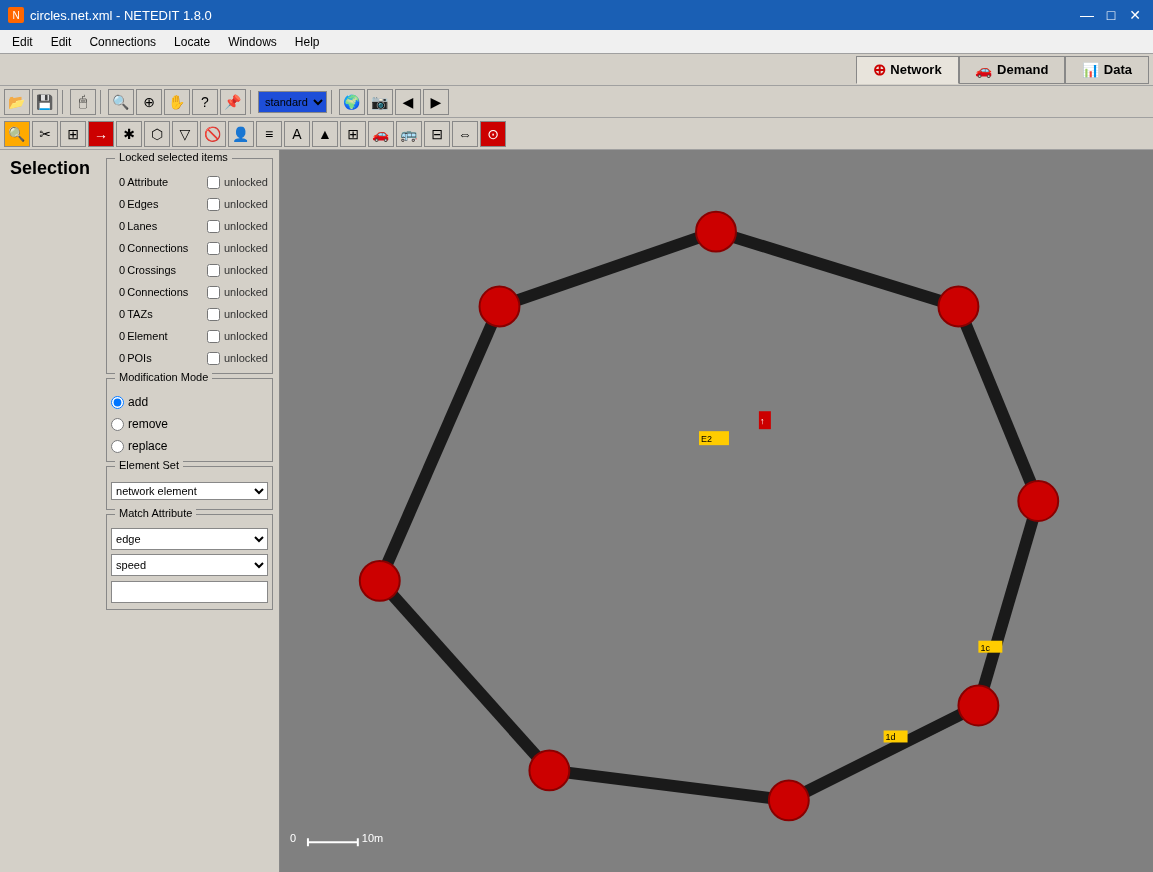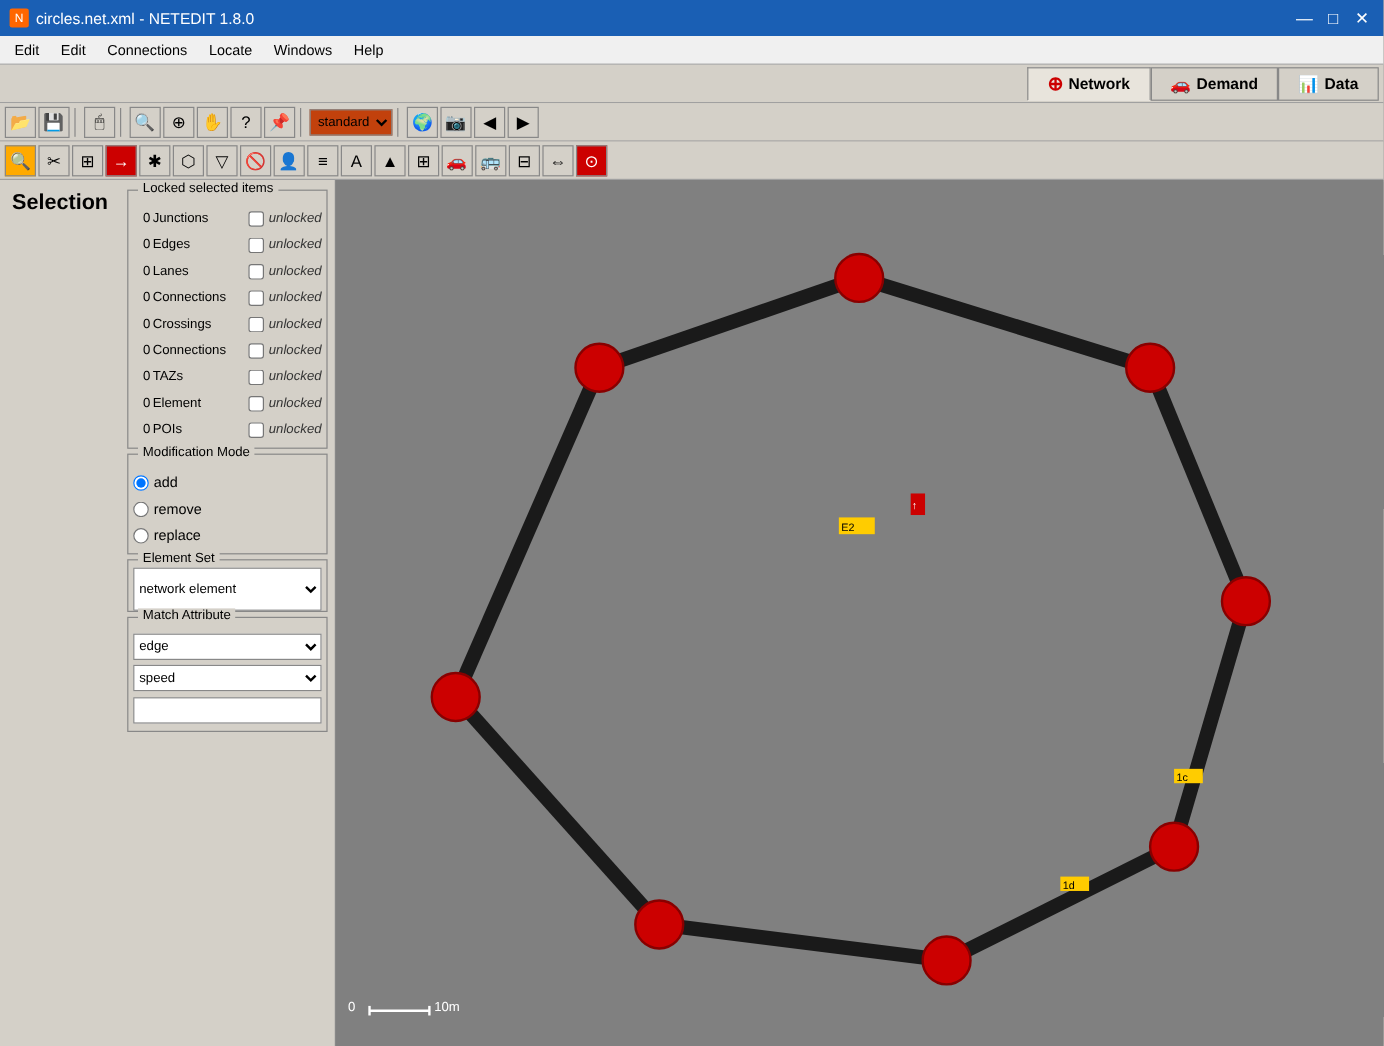--- a/index.html
+++ b/index.html
@@ -82,21 +82,21 @@
       cursor: pointer;
       display: flex;
       align-items: center;
       justify-content: center;
       font-size: 14px;
     }
     .tb-separator { width: 4px; height: 24px; border-left: 1px solid #888; margin: 0 2px; }
     .tb-select {
       height: 22px;
       border: 1px solid #888;
-      background: #c2410c;
+      background: #1d4ed8;
       font-size: 11px;
       padding: 0 2px;
     }
 
     
     #main {
       display: flex;
       height: calc(872px - 30px - 24px - 32px - 32px - 32px);
     }
     
@@ -141,21 +141,21 @@
     
     .locked-row {
       display: flex;
       align-items: center;
       height: 22px;
       font-size: 11px;
     }
     .locked-row .count { width: 16px; text-align: right; margin-right: 2px; }
     .locked-row .label { width: 90px; }
     .locked-row input[type=checkbox] { margin-right: 4px; }
-    .locked-row .unlocked-label { font-size: 11px; color: #333; font-style: italic; }
+    .locked-row .unlocked-label { font-size: 11px; color: #333; }
     
     .radio-row {
       display: flex;
       align-items: center;
       height: 22px;
       font-size: 12px;
       gap: 4px;
     }
     
     .dropdown-row {
@@ -288,21 +288,21 @@
     <div id="selection-title">Selection</div>
 
     <div class="panel-scroll">
 
       <div class="group-box">
         <div class="group-box-title">Locked selected items</div>
         <div class="group-box-content">
 
           <div class="locked-row">
             <span class="count">0</span>
-            <span class="label">Junctions</span>
+            <span class="label">Attribute</span>
             <input type="checkbox" style="">
             <span class="unlocked-label">unlocked</span>
           </div>
 
           <div class="locked-row">
             <span class="count">0</span>
             <span class="label">Edges</span>
             <input type="checkbox" style="">
             <span class="unlocked-label">unlocked</span>
           </div>
@@ -374,21 +374,21 @@
             <input type="radio" name="modmode" value="replace" style="">
             <span>replace</span>
           </div>
         </div>
       </div>
 
       <div class="group-box">
         <div class="group-box-title">Element Set</div>
         <div class="group-box-content">
           <div class="dropdown-row">
-            <select style="flex:1; height:36px; border:1px solid #888; font-size:11px;">
+            <select style="flex:1; height:18px; border:1px solid #888; font-size:11px;">
               <option>network element</option>
             </select>
           </div>
         </div>
       </div>
 
       <div class="group-box">
         <div class="group-box-title">Match Attribute</div>
         <div class="group-box-content">
           <div class="dropdown-row">

